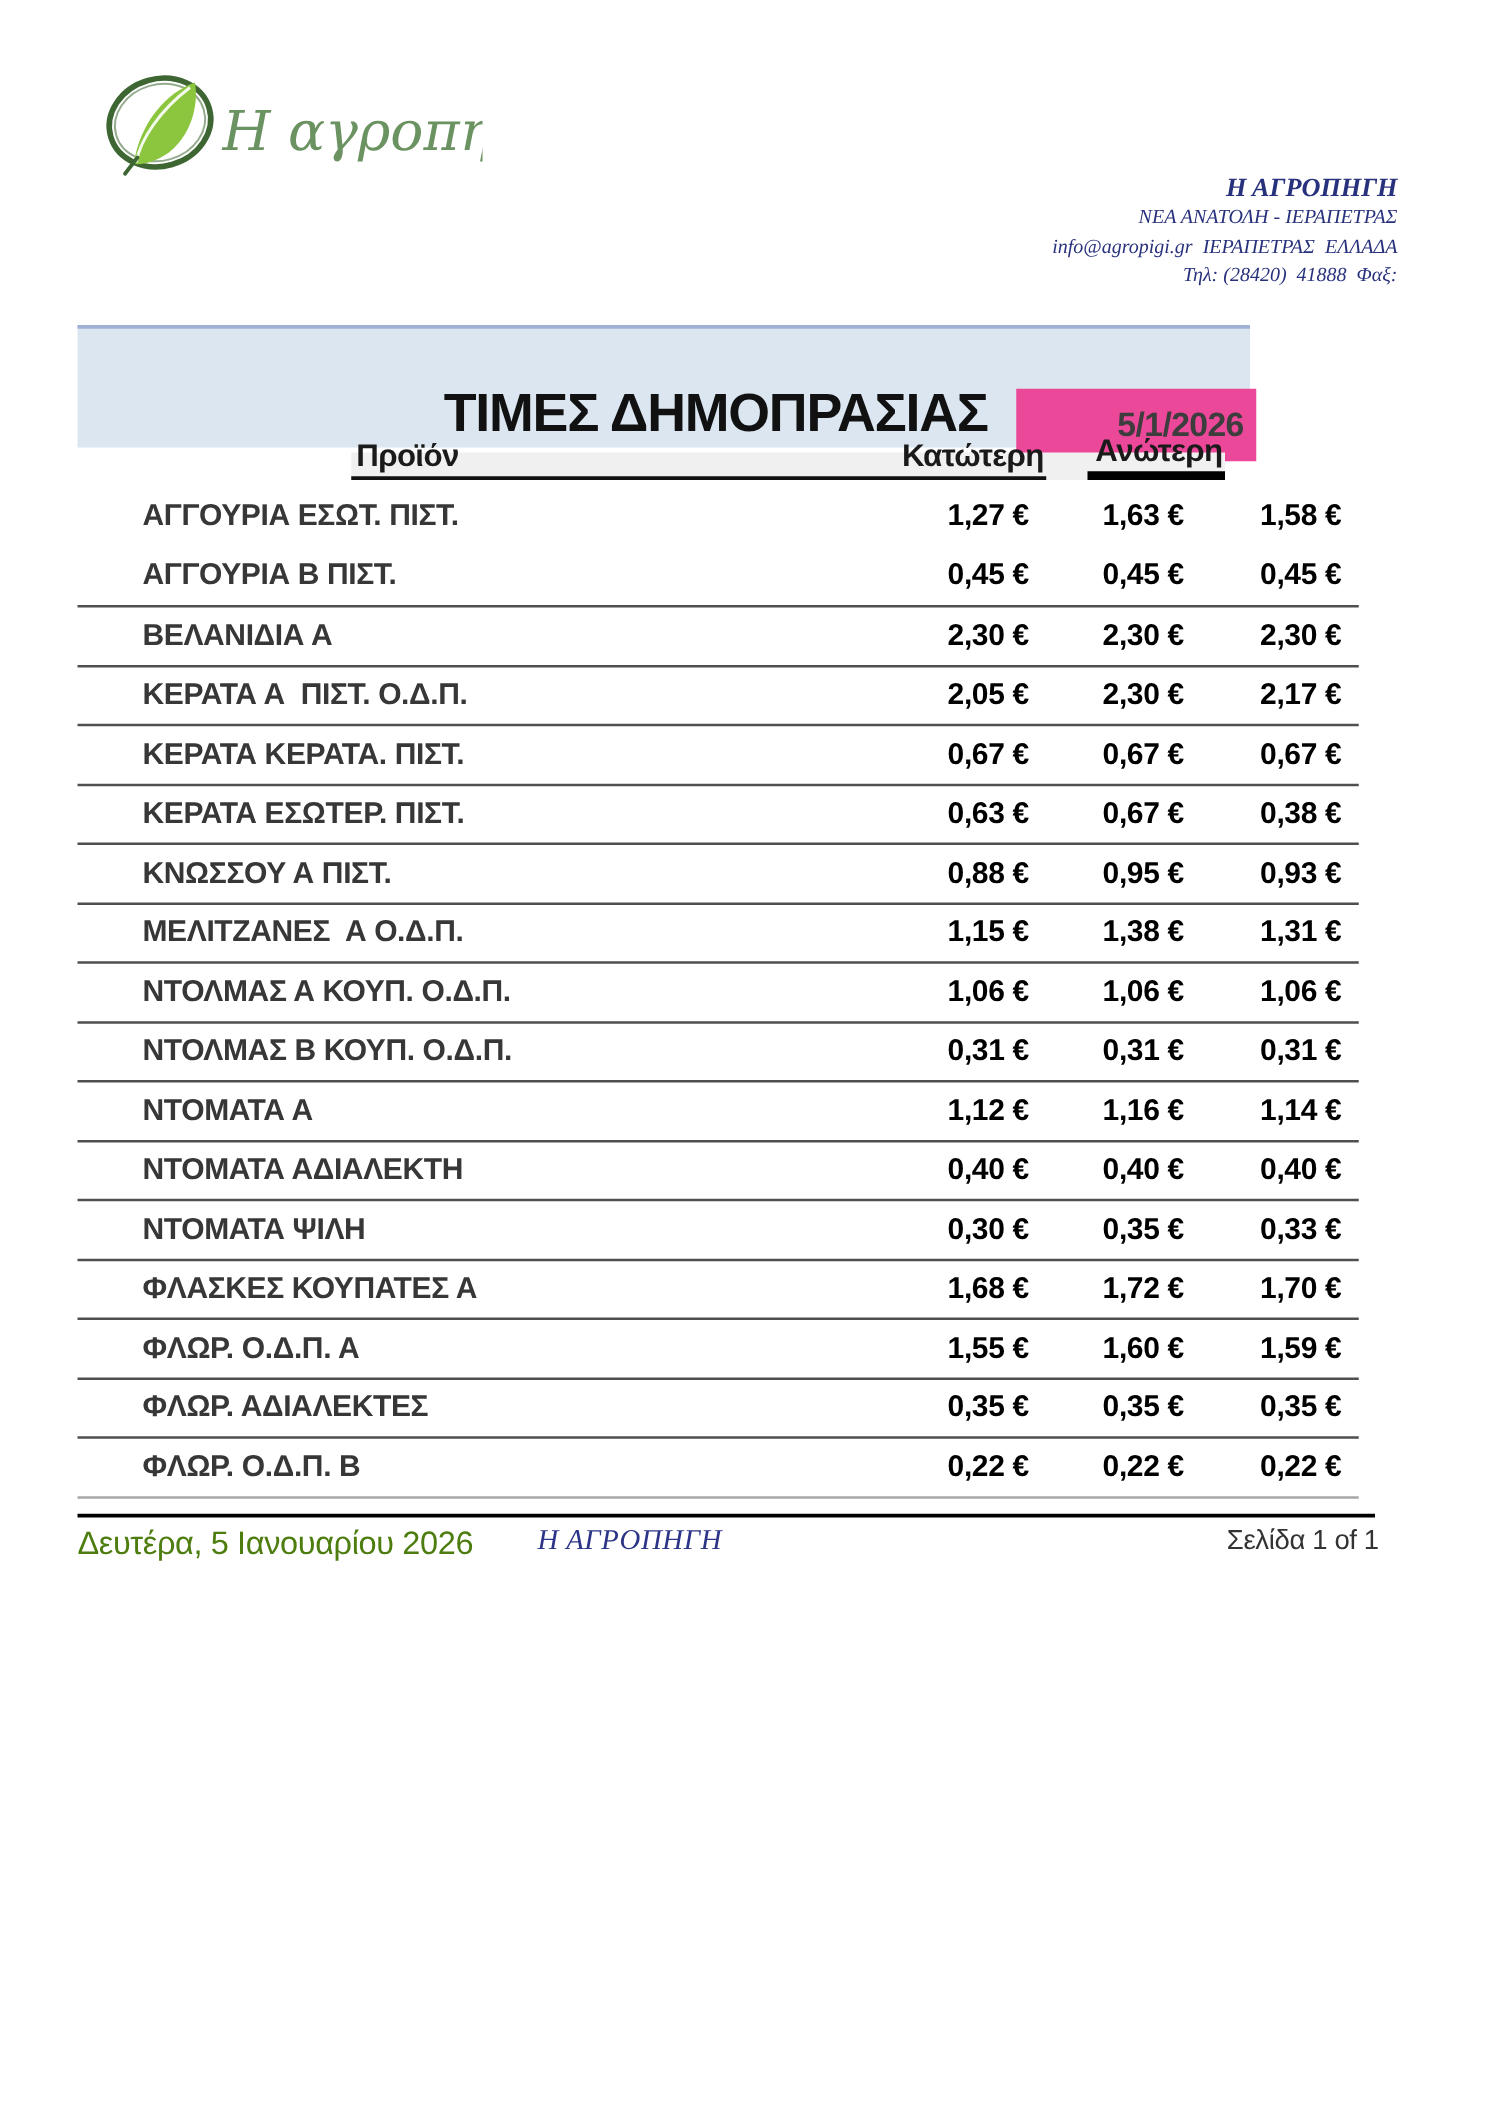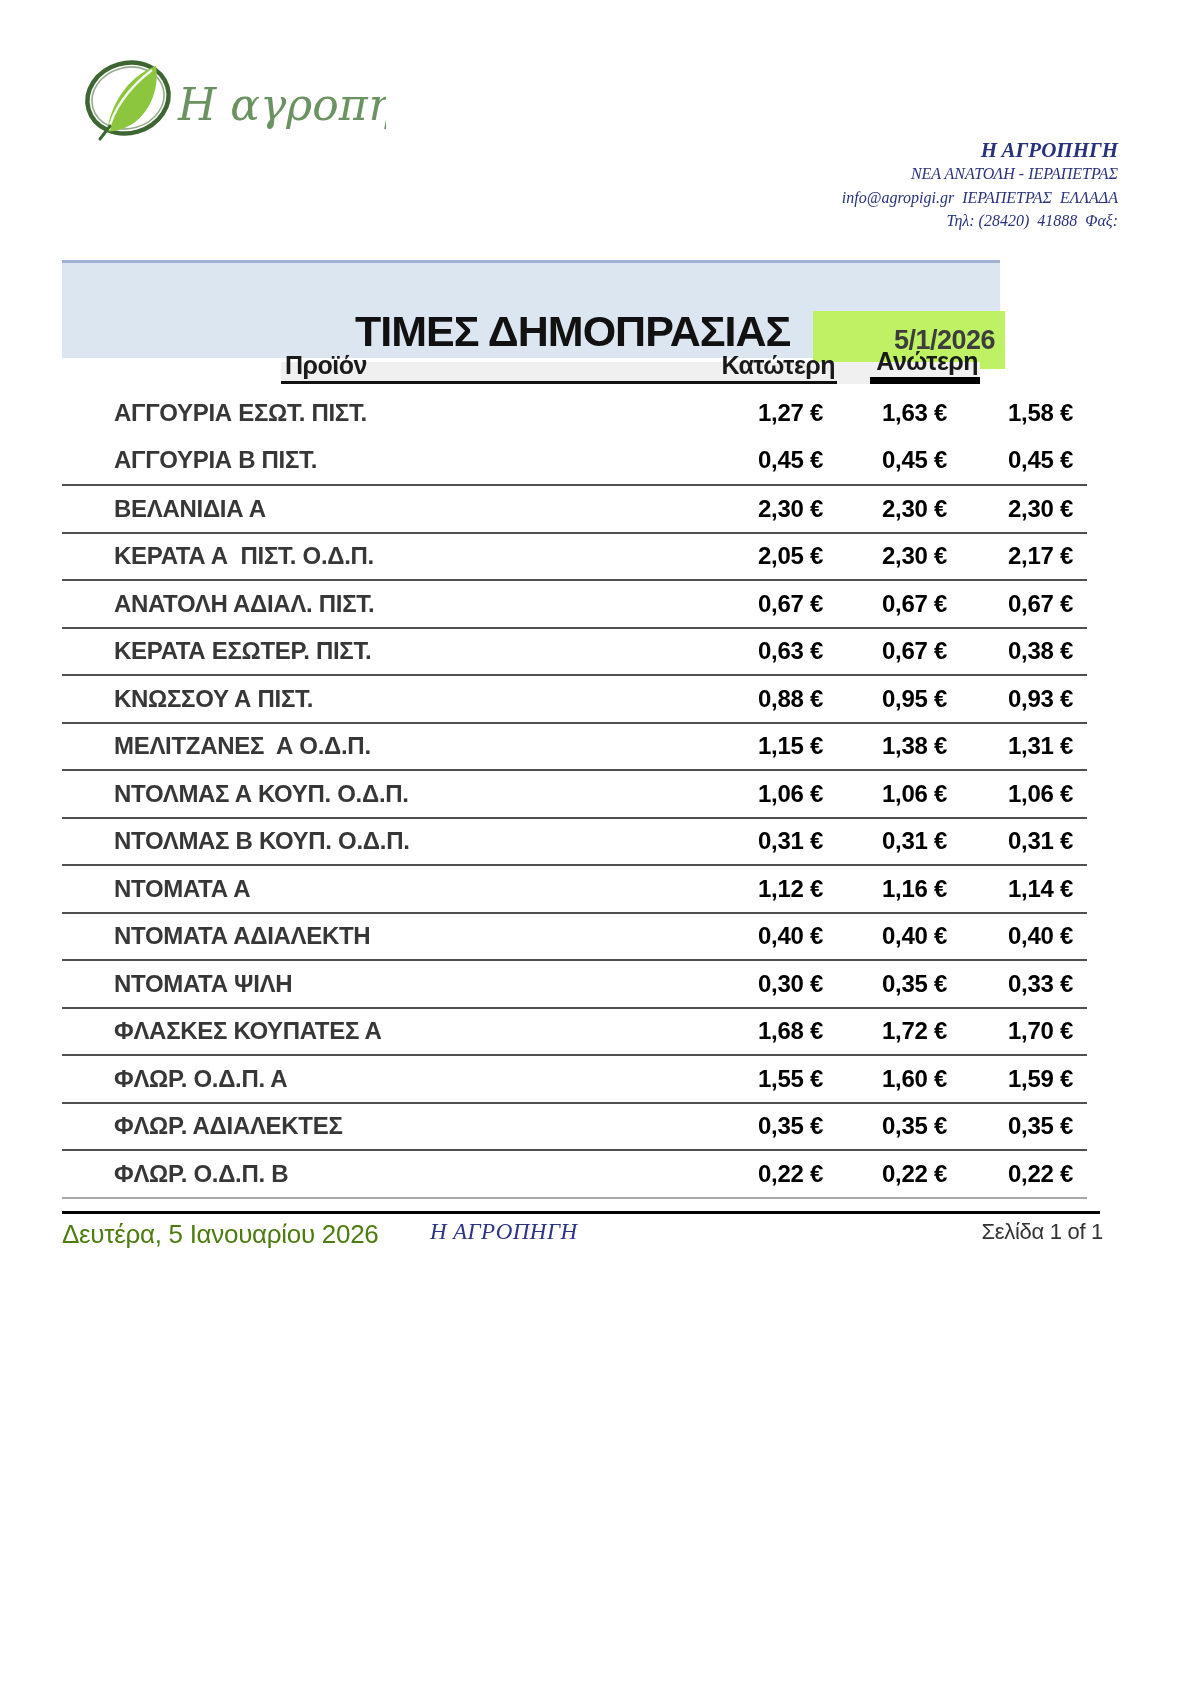--- a/index.html
+++ b/index.html
@@ -14,21 +14,21 @@
   .company-info { position:absolute; top:138px; right:82px; text-align:right;
                   color:#28317c; font-family:"Liberation Serif", serif; font-style:italic; }
   .company-info .ci-line { font-size:16px; line-height:23.5px; white-space:pre; }
   .company-info .ci-name { font-size:21px; line-height:24px; font-weight:bold; white-space:pre; }
 
   
   .title-band { position:absolute; left:62px; top:260px; width:938px; height:98px;
                 background:#dce6f1; border-top:3px solid #9fb1d4; }
   .doc-title { position:absolute; left:293px; bottom:2px; font-size:43px; font-weight:bold;
                color:#111; letter-spacing:-1px; white-space:pre; }
-  .date-box { position:absolute; left:751px; top:48px; width:192px; height:58px; background:#bef264;
+  .date-box { position:absolute; left:751px; top:48px; width:192px; height:58px; background:#ec4899;
               display:flex; align-items:center; justify-content:flex-end; padding-right:10px; }
   .date-box span { font-size:27px; font-weight:bold; color:#3d3d3d; letter-spacing:-0.5px; }
 
   
   .thead { position:absolute; left:281px; top:362px; width:699px; height:22px; background:#f0f0f0;
            display:flex; align-items:flex-end; }
   .thead .h-left { flex:1 1 auto; border-bottom:3px solid #111; display:flex;
                    justify-content:space-between; align-items:flex-end; padding:0 2px 1px 4px; }
   .thead .h-gap { width:33px; }
   .thead .h-right { width:110px; border-bottom:7px solid #000000; text-align:right; padding:0 2px 1px 0; }
@@ -111,21 +111,21 @@
       <span class="c-num">2,30 €</span>
       <span class="c-num">2,30 €</span>
     </div>
       <div class="row">
       <span class="c-name">ΚΕΡΑΤΑ Α  ΠΙΣΤ. Ο.Δ.Π.</span>
       <span class="c-num">2,05 €</span>
       <span class="c-num">2,30 €</span>
       <span class="c-num">2,17 €</span>
     </div>
       <div class="row">
-      <span class="c-name">ΑΝΑΤΟΛΗ ΑΔΙΑΛ. ΠΙΣΤ.</span>
+      <span class="c-name">ΚΕΡΑΤΑ ΚΕΡΑΤΑ. ΠΙΣΤ.</span>
       <span class="c-num">0,67 €</span>
       <span class="c-num">0,67 €</span>
       <span class="c-num">0,67 €</span>
     </div>
       <div class="row">
       <span class="c-name">ΚΕΡΑΤΑ ΕΣΩΤΕΡ. ΠΙΣΤ.</span>
       <span class="c-num">0,63 €</span>
       <span class="c-num">0,67 €</span>
       <span class="c-num">0,38 €</span>
     </div>

